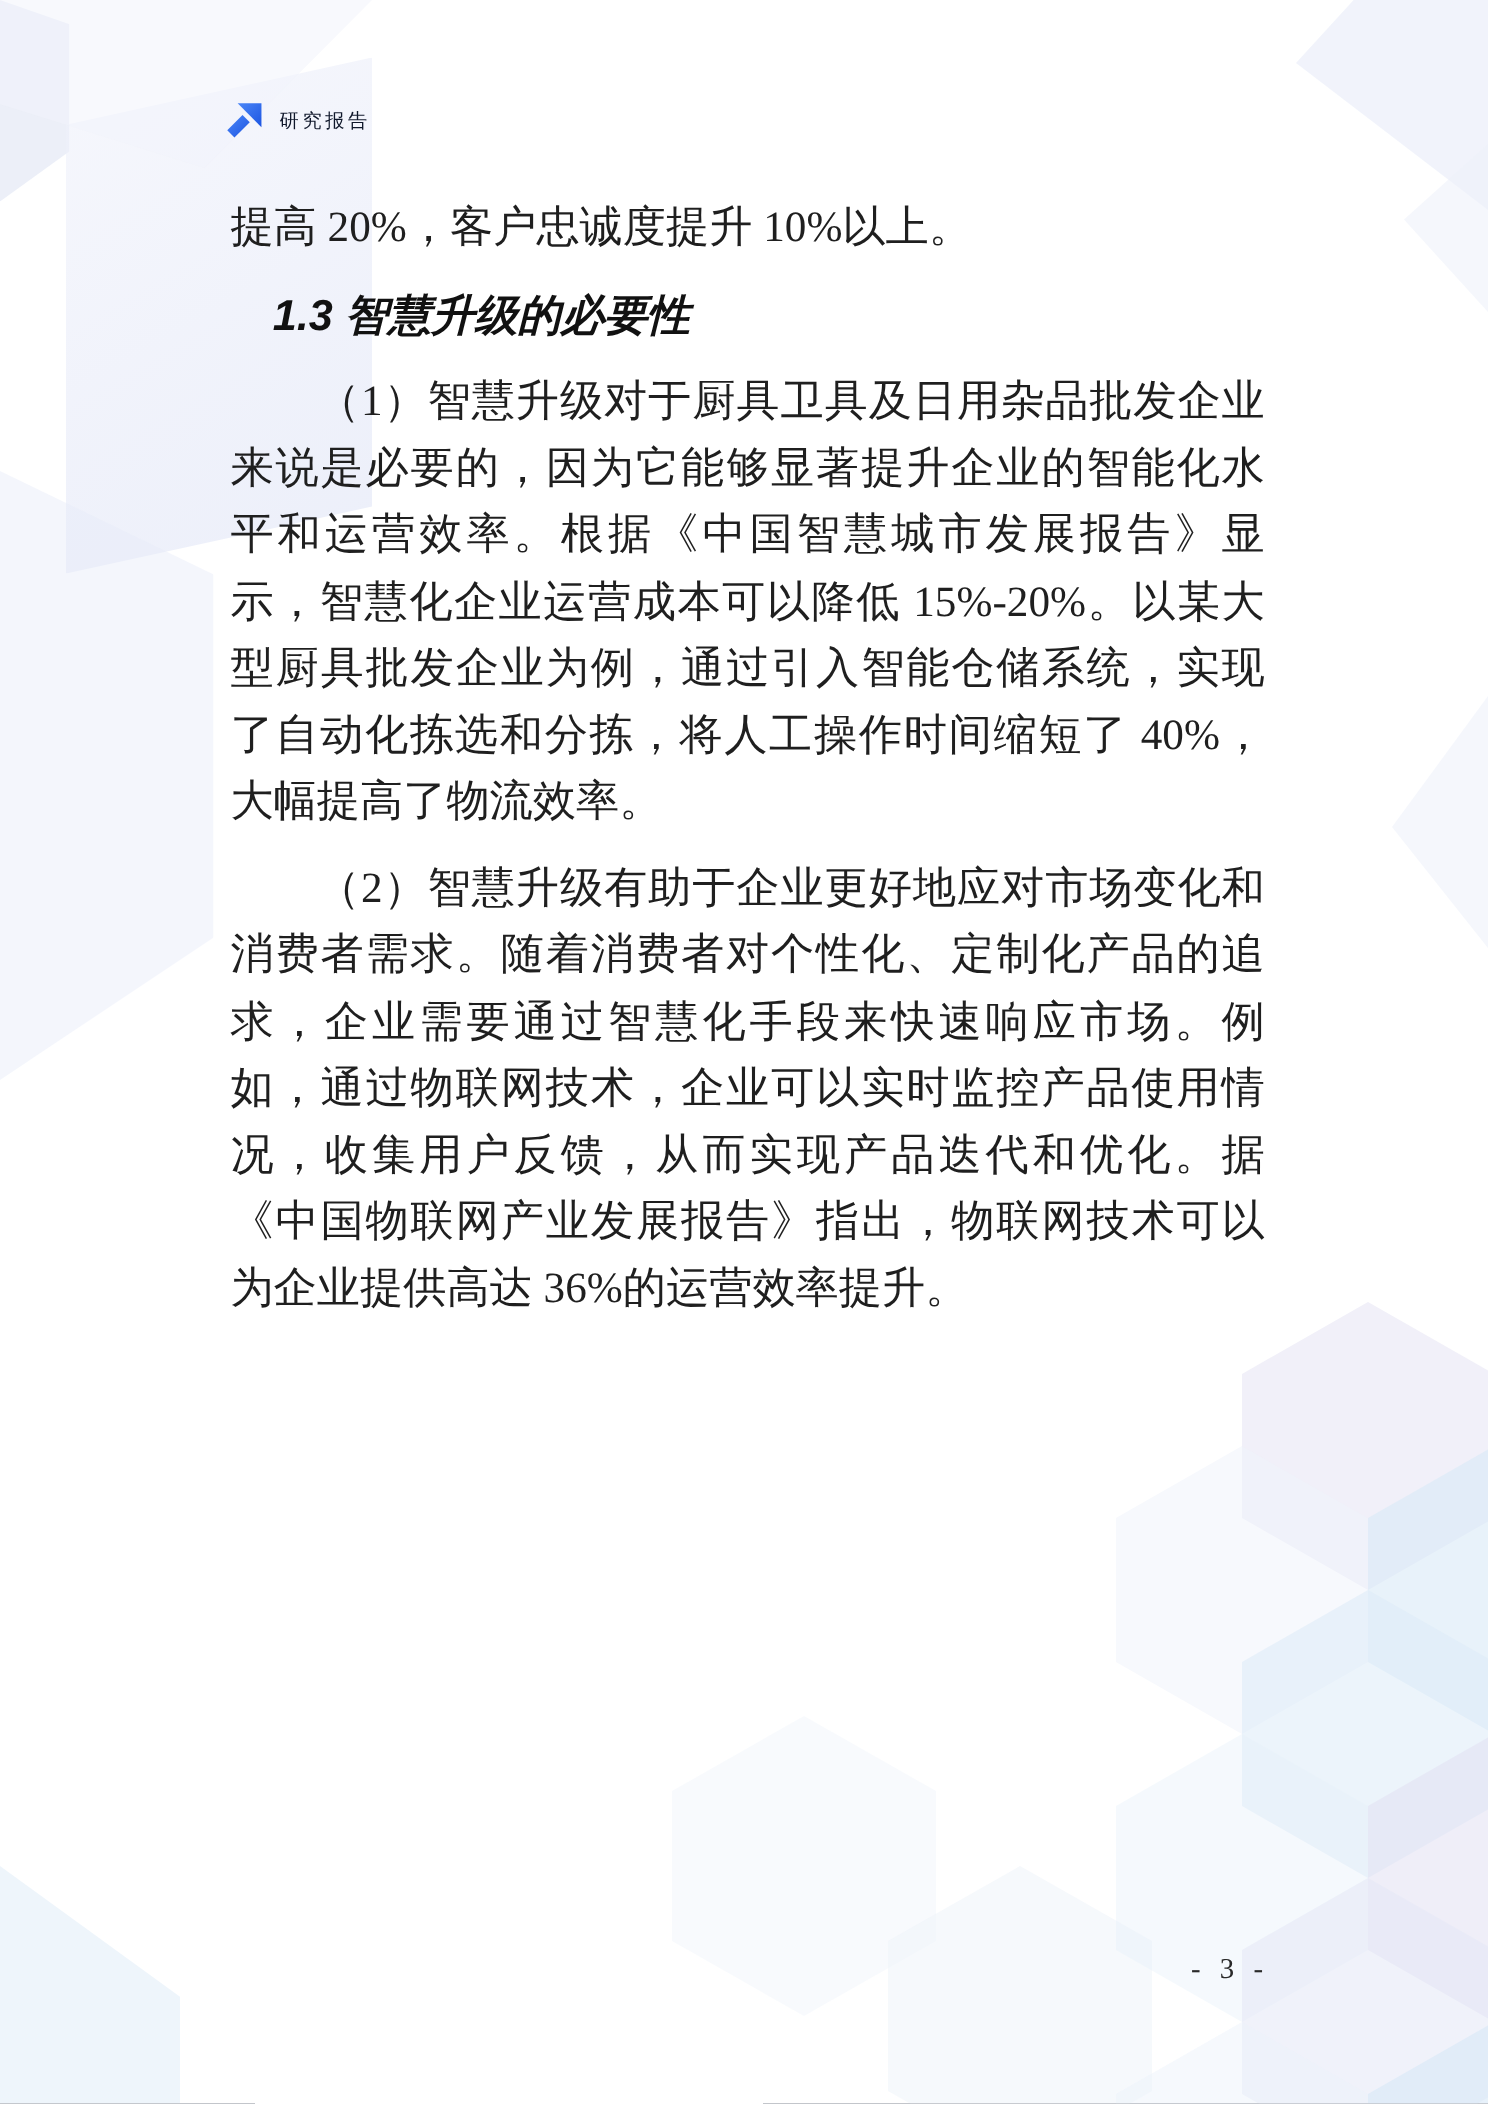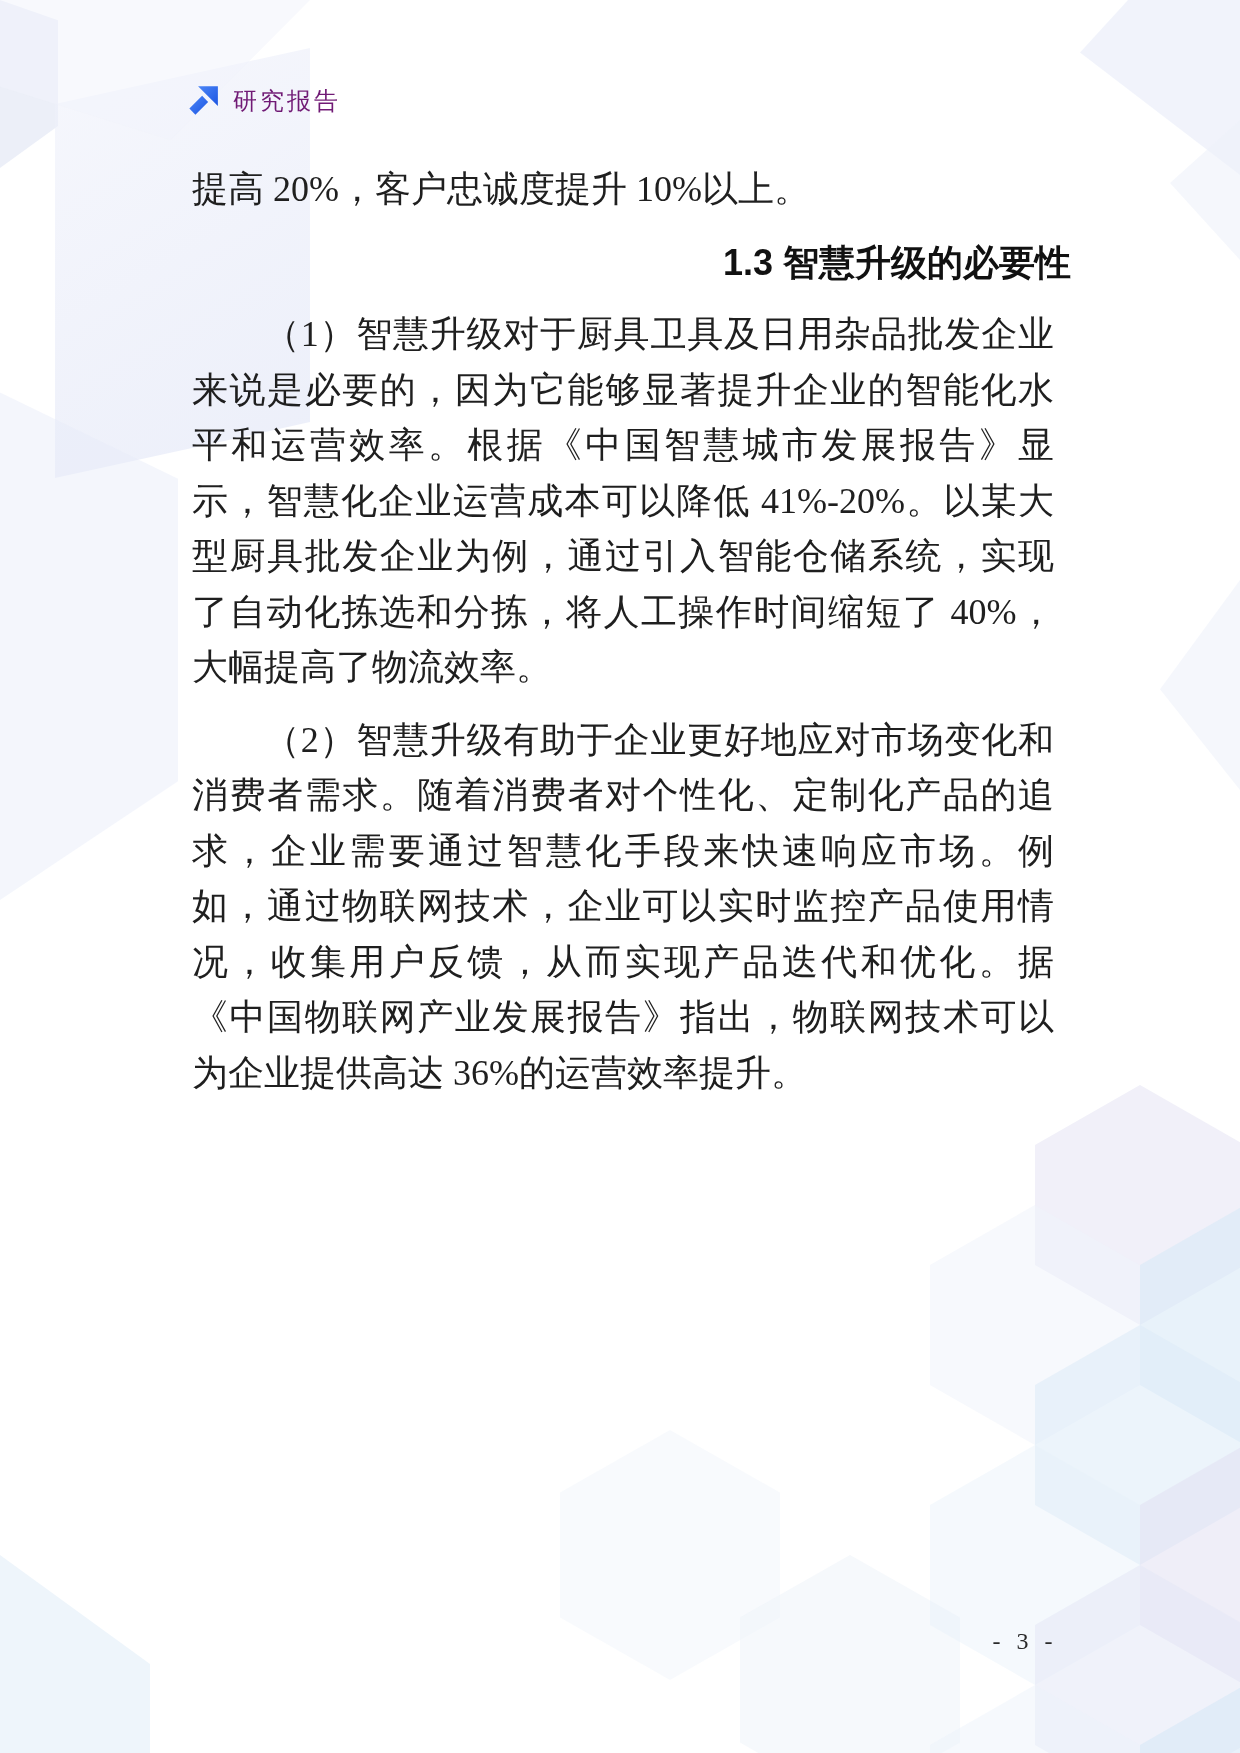--- a/index.html
+++ b/index.html
@@ -42,37 +42,38 @@
   .d-q{left:1035px;top:1565px;width:210px;height:240px;background:#e4e7f6;opacity:.55;}
   .d-r{left:1140px;top:1685px;width:210px;height:240px;background:#d7e8f6;opacity:.6;}
   .d-s{left:930px;top:1685px;width:210px;height:240px;background:#ebf2fa;opacity:.45;}
   
   .report-header{
     position:absolute;left:186px;top:84px;z-index:2;
     display:flex;align-items:center;gap:13px;
   }
   .logo-arrow{width:34px;height:34px;display:inline-block;line-height:0;}
   .logo-text{
-    font-size:24px;letter-spacing:3px;color:#701a75;
+    font-size:16px;letter-spacing:3px;color:#0f172a;
     font-family:Liberation Sans, sans-serif;
   }
   
   .body-text{
     position:absolute;left:175px;top:145px;width:896px;z-index:2;
     font-size:36px;line-height:55.5px;color:#1f1f1f;
     text-align:justify;text-justify:inter-ideograph;
   }
   .body-text p{margin:17px;}
   .continuation{text-indent:0;}
   .section-heading{
     margin:7px 0 0 0;
     font-size:36px;line-height:55.5px;font-weight:700;color:#111;
     text-indent:1.45em;
     font-family:"Liberation Sans","DejaVu Sans",sans-serif;
-    text-align:right;
+    text-align:left;
+    font-style:italic;
   }
   .para{text-indent:2em;}
   
   .page-number{
     position:absolute;left:955px;top:1628px;width:140px;z-index:2;
     font-size:24px;letter-spacing:5px;color:#2a2a2a;text-align:center;
   }
 </style>
 </head>
 <body>
@@ -113,19 +114,19 @@
         <polygon fill="url(#lg)" points="17,3 45,3 45,31"></polygon>
         <polygon fill="url(#lg)" points="4.75,34.75 22.75,16.75 31.25,25.25 13.25,43.25"></polygon>
       </svg>
     </span>
     <span class="logo-text">研究报告</span>
   </header>
 
   <main class="body-text">
     <p class="continuation">提高 20%，客户忠诚度提升 10%以上。</p>
     <h2 class="section-heading">1.3 智慧升级的必要性</h2>
-    <p class="para">（1）智慧升级对于厨具卫具及日用杂品批发企业来说是必要的，因为它能够显著提升企业的智能化水平和运营效率。根据《中国智慧城市发展报告》显示，智慧化企业运营成本可以降低 41%-20%。以某大型厨具批发企业为例，通过引入智能仓储系统，实现了自动化拣选和分拣，将人工操作时间缩短了 40%，大幅提高了物流效率。</p>
+    <p class="para">（1）智慧升级对于厨具卫具及日用杂品批发企业来说是必要的，因为它能够显著提升企业的智能化水平和运营效率。根据《中国智慧城市发展报告》显示，智慧化企业运营成本可以降低 15%-20%。以某大型厨具批发企业为例，通过引入智能仓储系统，实现了自动化拣选和分拣，将人工操作时间缩短了 40%，大幅提高了物流效率。</p>
     <p class="para">（2）智慧升级有助于企业更好地应对市场变化和消费者需求。随着消费者对个性化、定制化产品的追求，企业需要通过智慧化手段来快速响应市场。例如，通过物联网技术，企业可以实时监控产品使用情况，收集用户反馈，从而实现产品迭代和优化。据《中国物联网产业发展报告》指出，物联网技术可以为企业提供高达 36%的运营效率提升。</p>
   </main>
 
   <div class="page-number">- 3 -</div>
 
 </div>
 
 </body></html>

